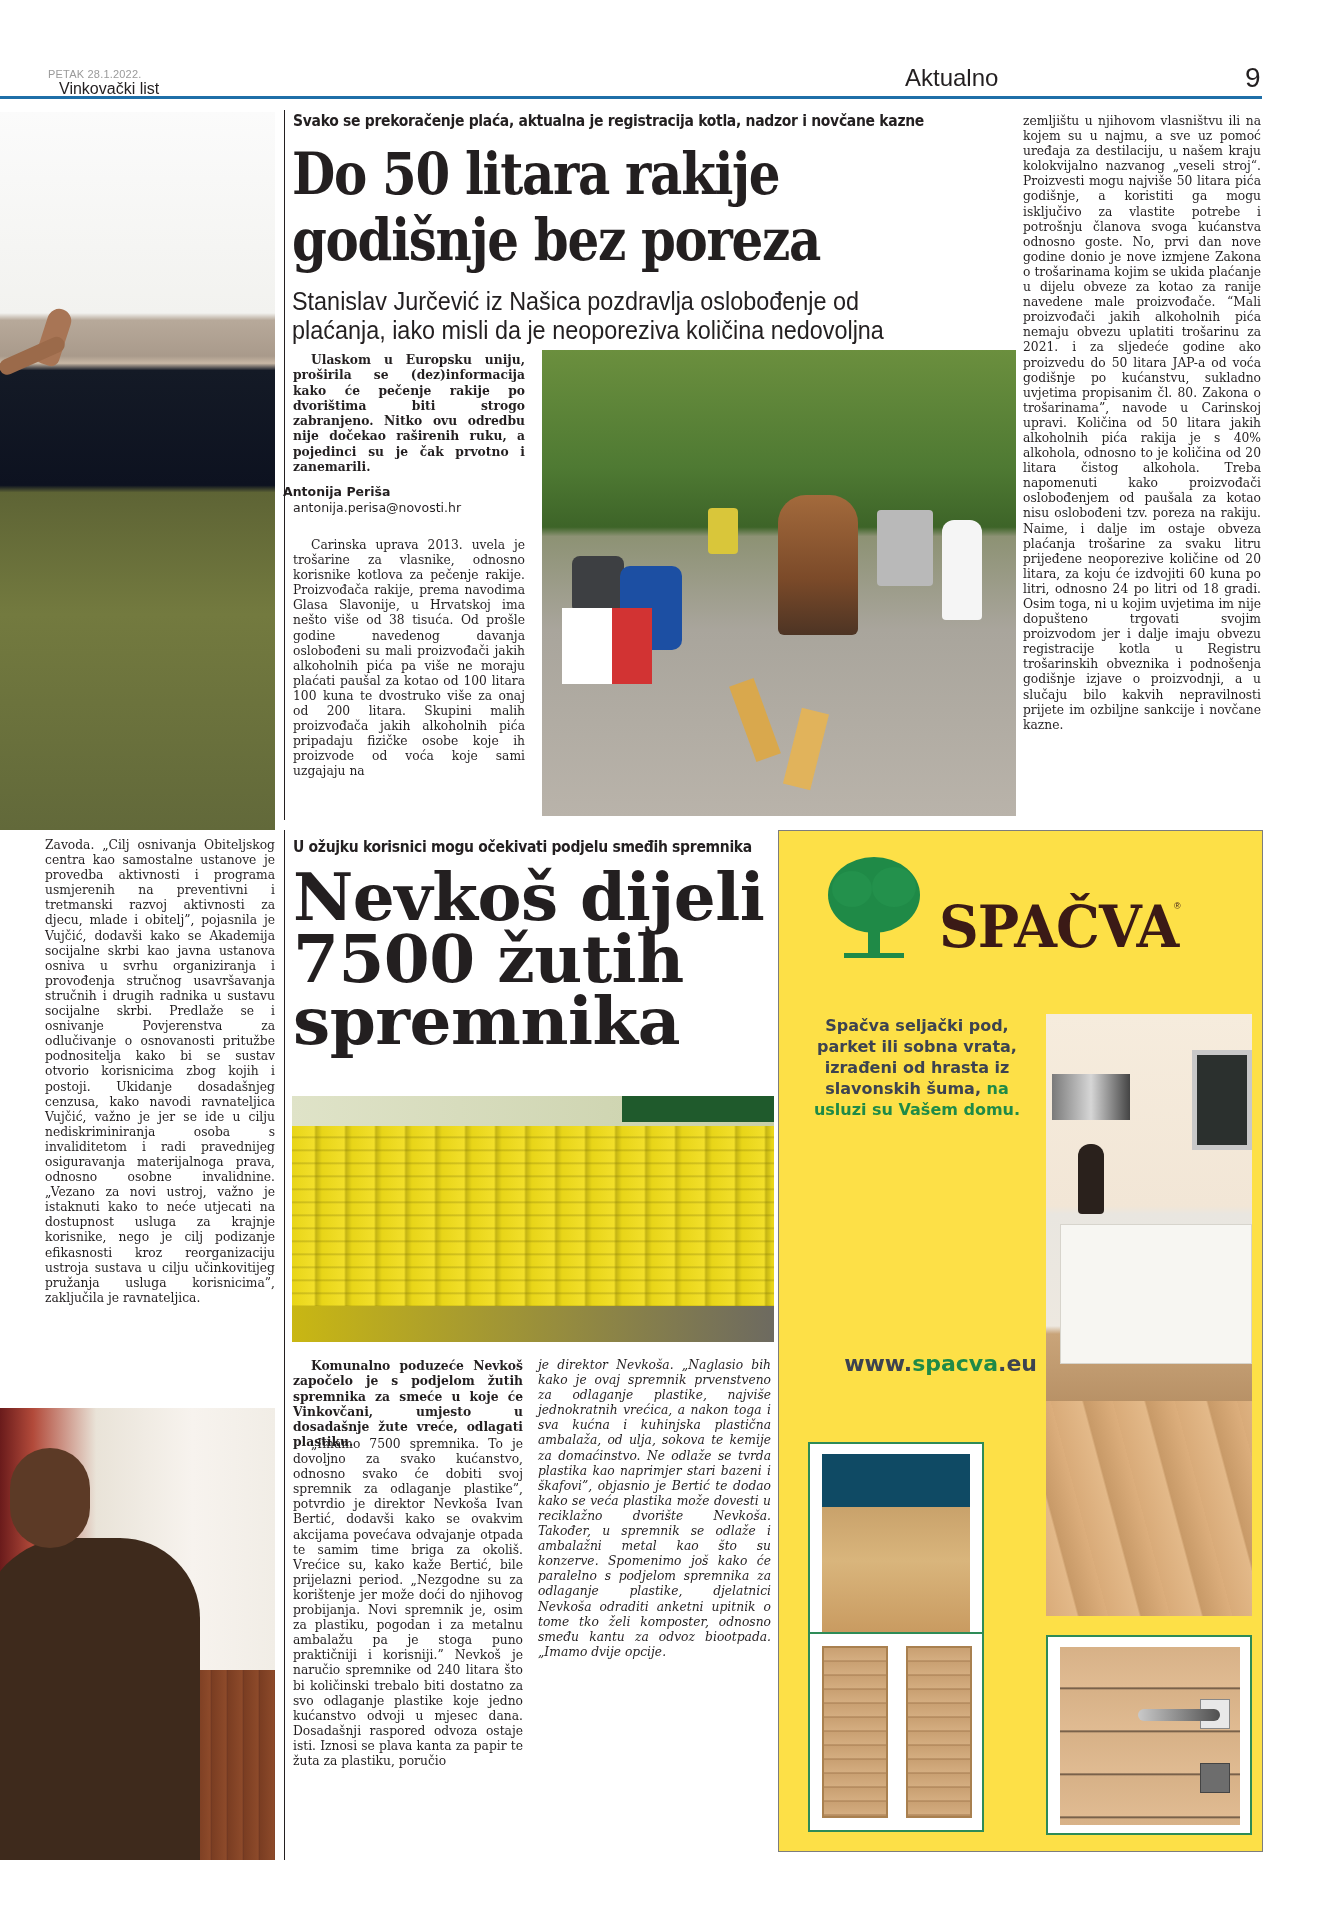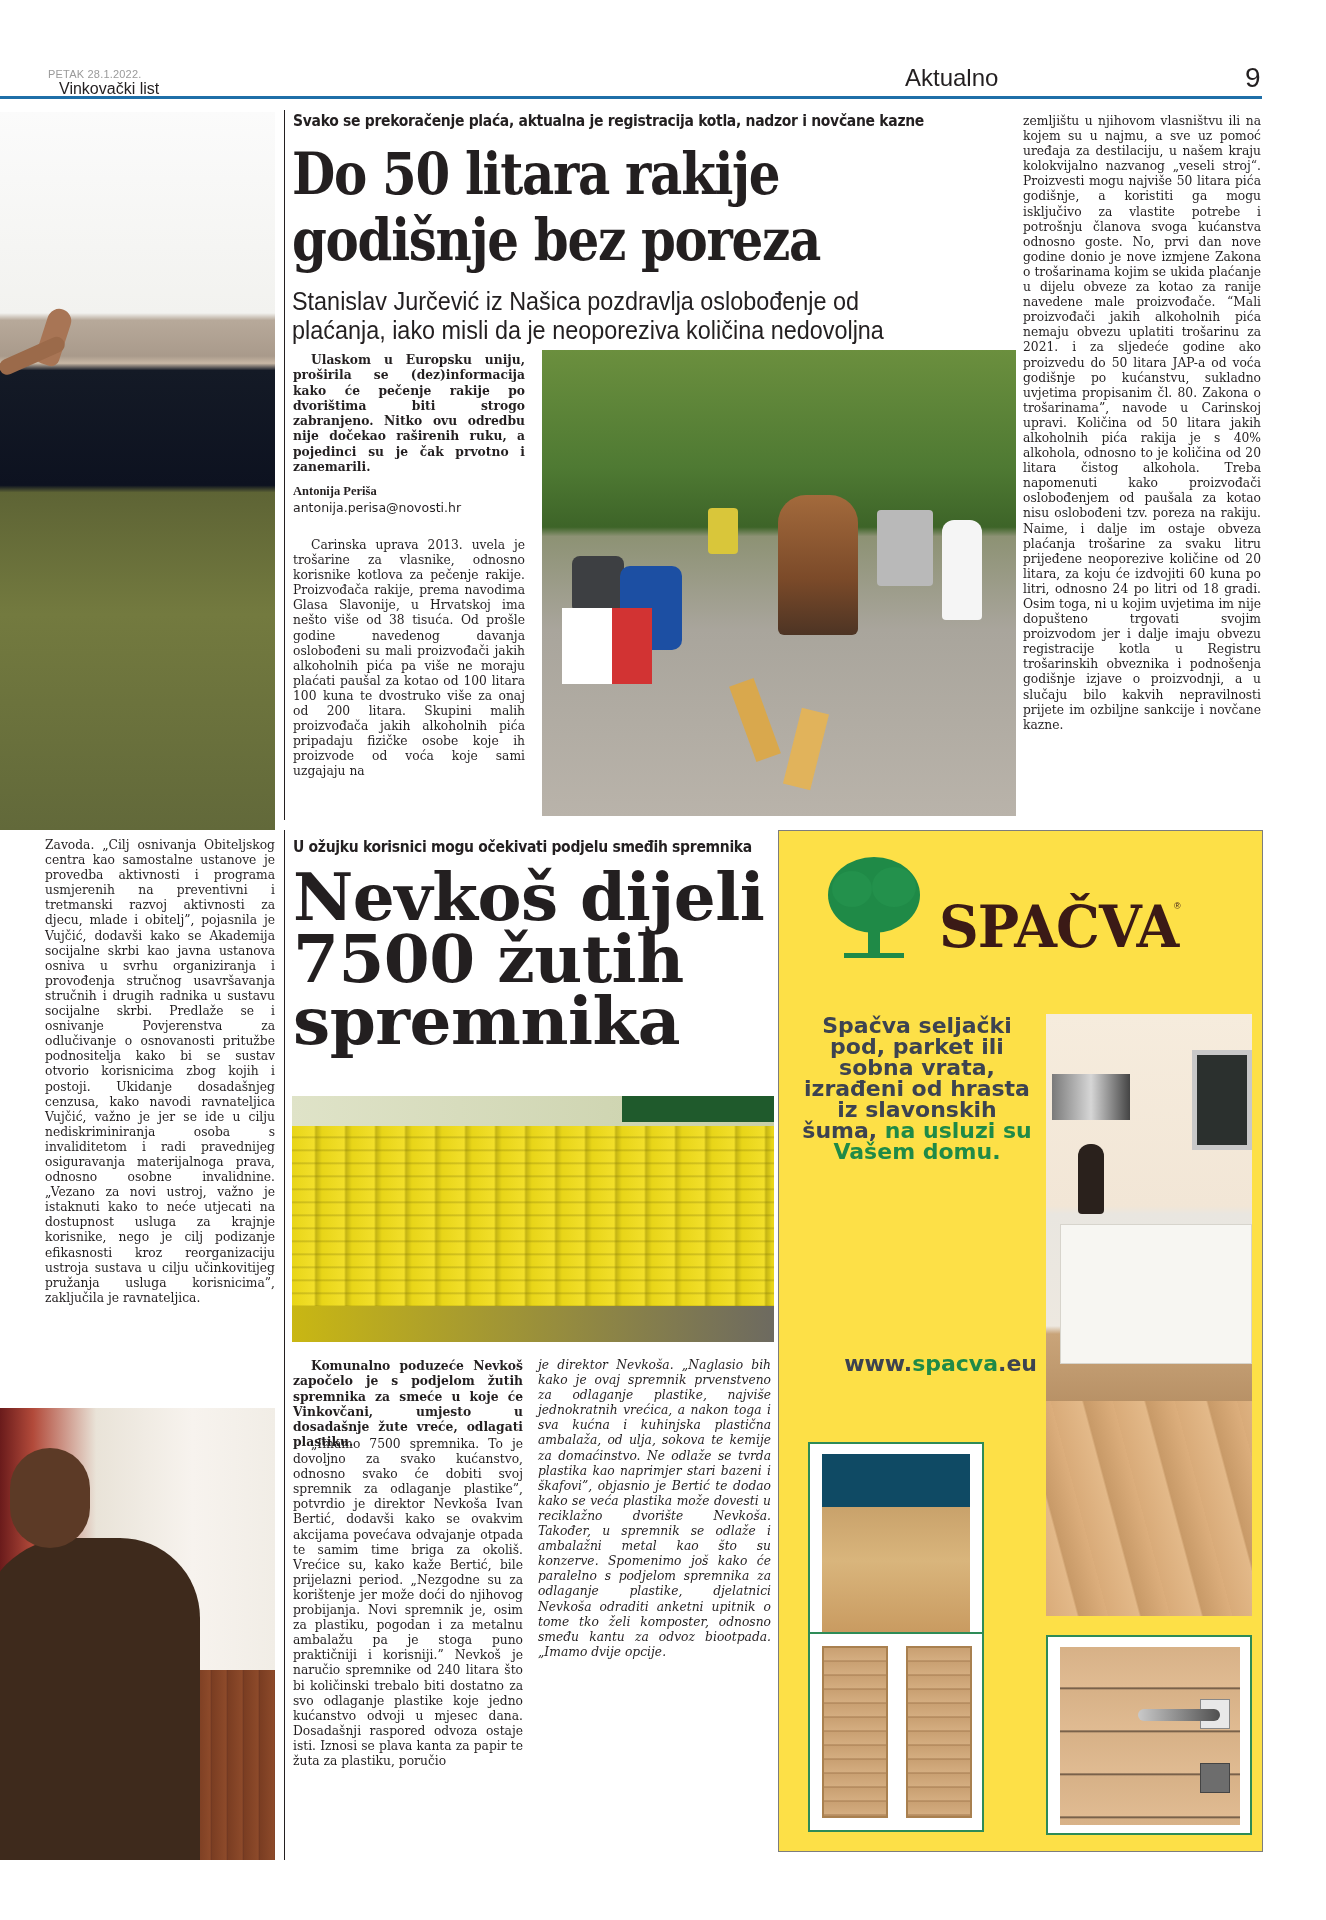--- a/index.html
+++ b/index.html
@@ -63,21 +63,21 @@
   .body p { text-indent: 18px; }
   .body p.noindent { text-indent: 0; }
   .author { font-family: "DejaVu Sans", sans-serif; font-weight: bold; font-size: 12.5px; }
   .email { font-family: "DejaVu Sans", sans-serif; font-size: 12.5px; }
 
   
   .ad { left: 778px; top: 830px; width: 485px; height: 1022px; border: 1.5px solid #7d7d7d; background: #fde047; }
   .tree { left: 45px; top: 22px; width: 100px; height: 110px; }
   .brand { left: 160px; top: 62px; font-family: "DejaVu Serif", serif; font-weight: bold; font-size: 58px; color: #3b1a16; letter-spacing: -1px; transform: scaleX(0.95); transform-origin: left top; }
   .reg { left: 395px; top: 70px; font-family: "Liberation Sans", sans-serif; font-size: 9px; color: #3b1a16; }
-  .ad-text { font-family: "DejaVu Sans", sans-serif; font-weight: bold; font-size: 22px; line-height: 21px; color: #3d4350; text-align: center; }
+  .ad-text { font-family: "DejaVu Sans", sans-serif; font-weight: bold; font-size: 16px; line-height: 21px; color: #3d4350; text-align: center; }
   .ad-text .green { color: #1f8a47; }
   .ad-url { font-family: "DejaVu Sans", sans-serif; font-weight: bold; font-size: 22px; color: #3d4350; text-align: right; }
   .ad-url .green { color: #1f8a47; }
   .frame { border: 2px solid #2e8b57; background: #ffffff; }
   .room { left: 267px; top: 183px; width: 206px; height: 400px; overflow: hidden;
     background: linear-gradient(to bottom, #f6ecdd 0%, #f2e6d6 48%, #e9e6e0 50%, #ede8e0 78%, #c9a479 80%, #b58e63 100%); }
   .lamp-shade { left: 6px; top: 60px; width: 78px; height: 46px; background: linear-gradient(to right, #7a7a7a, #d6d6d6, #444); }
   .lamp-base { left: 32px; top: 130px; width: 26px; height: 70px; background: #2a211c; border-radius: 12px 12px 4px 4px; }
   .dresser { left: 14px; top: 210px; width: 192px; height: 140px; background: #f7f6f2; border: 1px solid #d7d4cc; }
   .frame-art { left: 146px; top: 36px; width: 60px; height: 100px; background: #2b302e; border: 5px solid #c8c8c8; }
@@ -114,21 +114,21 @@
   <div class="abs arm"></div>
 </div>
 
 <div class="abs kicker" style="left:293px; top:112px;">Svako se prekoračenje plaća, aktualna je registracija kotla, nadzor i novčane kazne</div>
 <div class="abs headline h1" style="left:292px; top:142px;">Do 50 litara rakije</div>
 <div class="abs headline h1" style="left:292px; top:208px;">godišnje bez poreza</div>
 <div class="abs subhead" style="left:292px; top:287px;">Stanislav Jurčević iz Našica pozdravlja oslobođenje od</div>
 <div class="abs subhead" style="left:292px; top:316px;">plaćanja, iako misli da je neoporeziva količina nedovoljna</div>
 
 <div class="abs lead" style="left:293px; top:352px; width:232px;">Ulaskom u Europsku uniju, proširila se (dez)informacija kako će pečenje rakije po dvorištima biti strogo zabranjeno. Nitko ovu odredbu nije dočekao raširenih ruku, a pojedinci su je čak prvotno i zanemarili.</div>
-<div class="abs author" style="left:293px; top:484px;font-family:Liberation Serif, serif;">Antonija Periša</div>
+<div class="abs author" style="left:283px; top:484px;">Antonija Periša</div>
 <div class="abs email" style="left:293px; top:500px;">antonija.perisa@novosti.hr</div>
 <div class="abs body" style="left:293px; top:538px; width:232px;">
   <p>Carinska uprava 2013. uvela je trošarine za vlasnike, odnosno korisnike kotlova za pečenje rakije. Proizvođača rakije, prema navodima Glasa Slavonije, u Hrvatskoj ima nešto više od 38 tisuća. Od prošle godine navedenog davanja oslobođeni su mali proizvođači jakih alkoholnih pića pa više ne moraju plaćati paušal za kotao od 100 litara 100 kuna te dvostruko više za onaj od 200 litara. Skupini malih proizvođača jakih alkoholnih pića pripadaju fizičke osobe koje ih proizvode od voća koje sami uzgajaju na</p>
 </div>
 
 <div class="abs photo-rakija">
   <div class="abs barrel-grey"></div>
   <div class="abs barrel-blue"></div>
   <div class="abs barrel-yellow"></div>
   <div class="abs box-red"></div>

